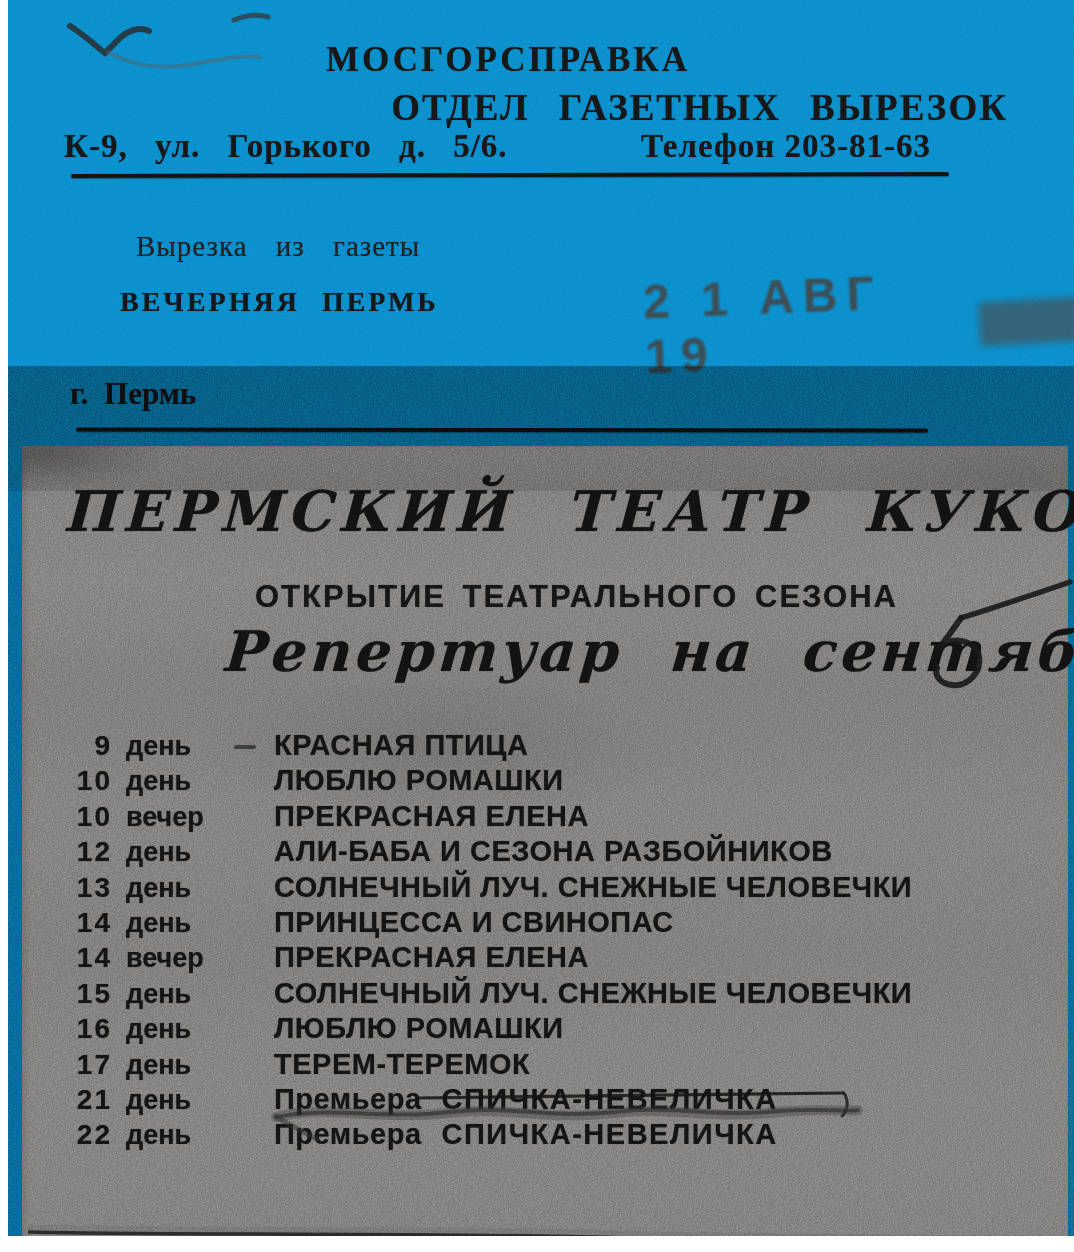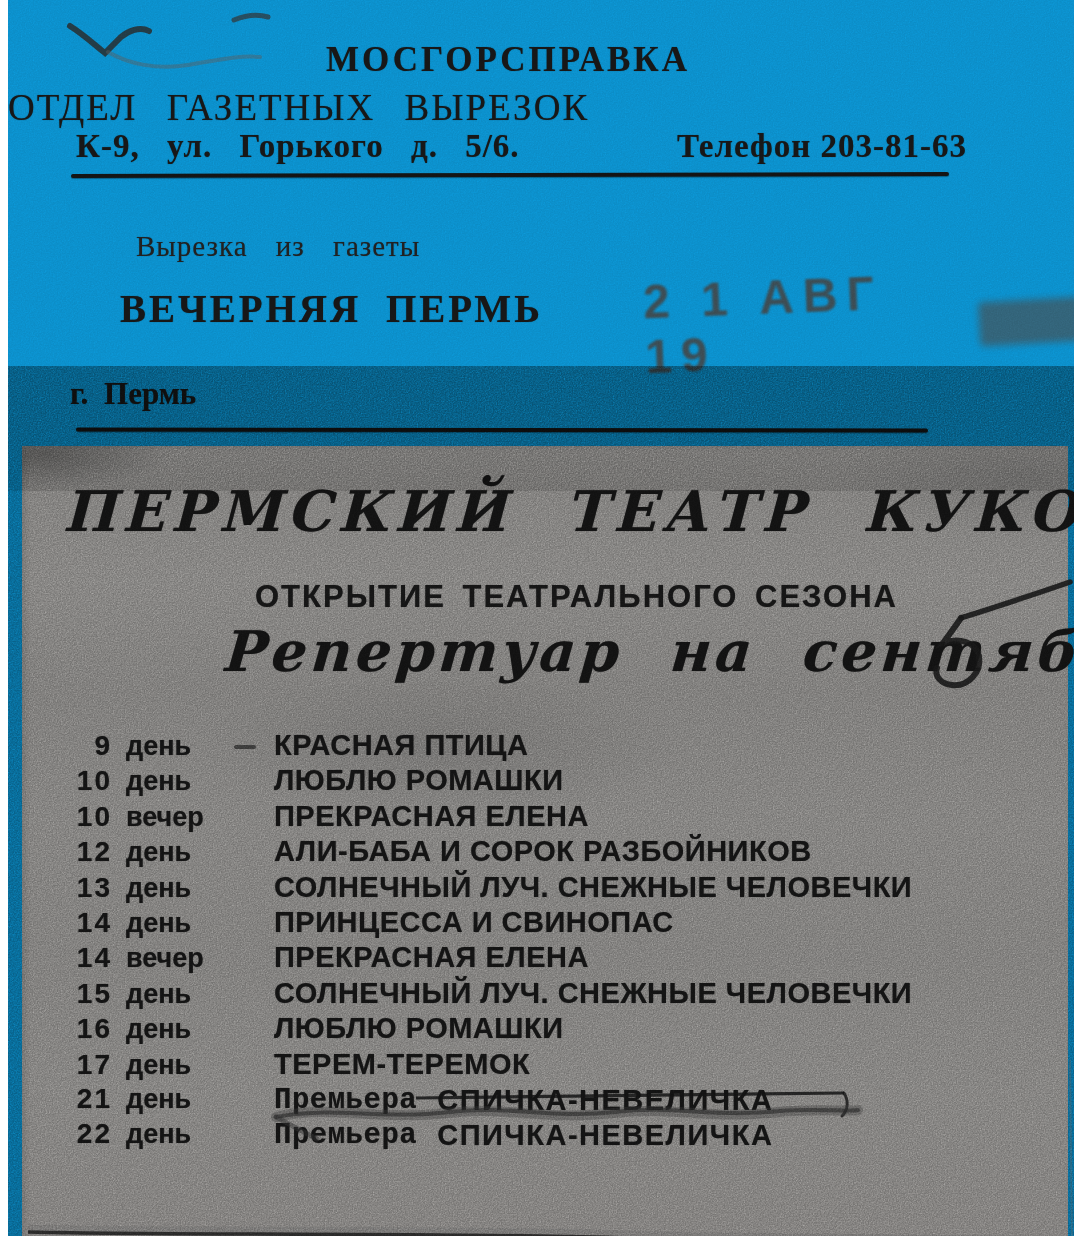--- a/index.html
+++ b/index.html
@@ -14,44 +14,44 @@
     margin-left:8px;
   }
   .abs{position:absolute;}
   
   .org-name{
     left:0;top:40px;width:1000px;text-align:center;
     font-size:35px;font-weight:600;letter-spacing:3px;
     text-shadow:0 0 1px rgba(20,20,20,.55);
   }
   .dept-name{
-    left:0;top:86px;width:1000px;text-align:left;
-    font-size:37px;font-weight:400;letter-spacing:2px;word-spacing:18px;
+    left:0;top:86px;width:1000px;text-align:right;
+    font-size:37px;font-weight:700;letter-spacing:2px;word-spacing:18px;
     text-shadow:0 0 1px rgba(20,20,20,.6);
   }
   .address{
-    left:68px;top:128px;font-size:33px;font-weight:600;
+    left:56px;top:128px;font-size:33px;font-weight:600;
     word-spacing:18px;letter-spacing:1px;
     text-shadow:0 0 1px rgba(20,20,20,.5);
   }
   .phone{
-    left:669px;top:128px;font-size:33px;font-weight:700;letter-spacing:1px;
+    left:633px;top:128px;font-size:33px;font-weight:700;letter-spacing:1px;
     text-shadow:0 0 1px rgba(20,20,20,.5);
     text-align:right;
   }
   .rule{background:#181818;height:4px;border-radius:2px;box-shadow:0 1px 1px rgba(0,0,0,.35);}
   .rule1{left:63px;top:173px;width:878px;transform:rotate(-.12deg);}
   .rule2{left:68px;top:428px;width:852px;height:4px;transform:rotate(.08deg);}
   .source-label{
     left:128px;top:230px;font-size:29px;font-weight:500;
     word-spacing:20px;letter-spacing:1px;color:#262626;
     text-shadow:0 0 1px rgba(30,30,30,.5);
   }
   .newspaper-name{
-    left:112px;top:286px;font-size:39px;font-weight:700;
+    left:112px;top:286px;font-size:28px;font-weight:700;
     letter-spacing:3px;word-spacing:12px;
     text-shadow:0 0 1px rgba(20,20,20,.6);
   }
   .city-name{
     left:62px;top:376px;font-size:31px;font-weight:600;word-spacing:8px;
     text-shadow:0 0 1px rgba(20,20,20,.5);
   }
   
   .date-stamp{
     left:636px;top:266px;
@@ -99,21 +99,21 @@
   }
   .schedule{
     position:absolute;left:26px;top:283px;right:14px;
     font-family:"Liberation Sans",sans-serif;font-weight:700;color:#1f1f1f;
   }
   .row{display:flex;align-items:baseline;height:35.4px;white-space:nowrap;}
   .day{width:64px;text-align:right;font-size:28px;letter-spacing:2px;text-shadow:0 0 1px rgba(30,30,30,.6);}
   .session{width:112px;margin-left:14px;font-size:27px;text-shadow:0 0 1px rgba(30,30,30,.6);}
   .title-cell{margin-left:36px;font-size:29px;letter-spacing:.5px;display:flex;align-items:flex-start;position:relative;text-shadow:0 0 1px rgba(30,30,30,.6);}
   .dash-mark{position:absolute;left:-40px;top:16px;width:22px;height:4px;background:#3c3c3c;opacity:.75;border-radius:2px;}
-  .premiere{margin-right:20px;font-family:Liberation Mono, monospace;}
+  .premiere{margin-right:20px;}
   .prem-title{letter-spacing:1.5px;}
   .ticket-info{
     position:absolute;left:61px;top:712px;width:957px;
     font-family:"Liberation Sans",sans-serif;font-weight:700;font-size:28px;
     color:#242424;line-height:37px;text-shadow:0 0 1px rgba(30,30,30,.55);
   }
   .ti-line1{display:block;text-indent:40px;text-align:justify;text-align-last:justify;word-spacing:6px;}
   .ti-line2{display:block;}
   
   .marks,.grain{position:absolute;left:0;top:0;pointer-events:none;}
@@ -161,21 +161,21 @@
           <span class="title-cell">ЛЮБЛЮ РОМАШКИ</span>
         </div>
         <div class="row">
           <span class="day">10</span>
           <span class="session">вечер</span>
           <span class="title-cell">ПРЕКРАСНАЯ ЕЛЕНА</span>
         </div>
         <div class="row">
           <span class="day">12</span>
           <span class="session">день</span>
-          <span class="title-cell">АЛИ-БАБА И СОРОК РАЗБОЙНИКОВ</span>
+          <span class="title-cell">АЛИ-БАБА И СЕЗОНА РАЗБОЙНИКОВ</span>
         </div>
         <div class="row">
           <span class="day">13</span>
           <span class="session">день</span>
           <span class="title-cell">СОЛНЕЧНЫЙ ЛУЧ. СНЕЖНЫЕ ЧЕЛОВЕЧКИ</span>
         </div>
         <div class="row">
           <span class="day">14</span>
           <span class="session">день</span>
           <span class="title-cell">ПРИНЦЕССА И СВИНОПАС</span>

